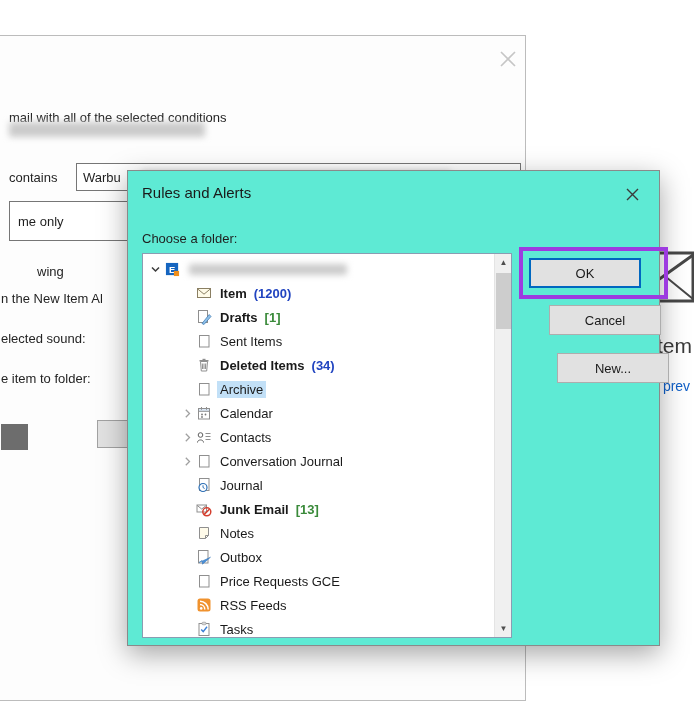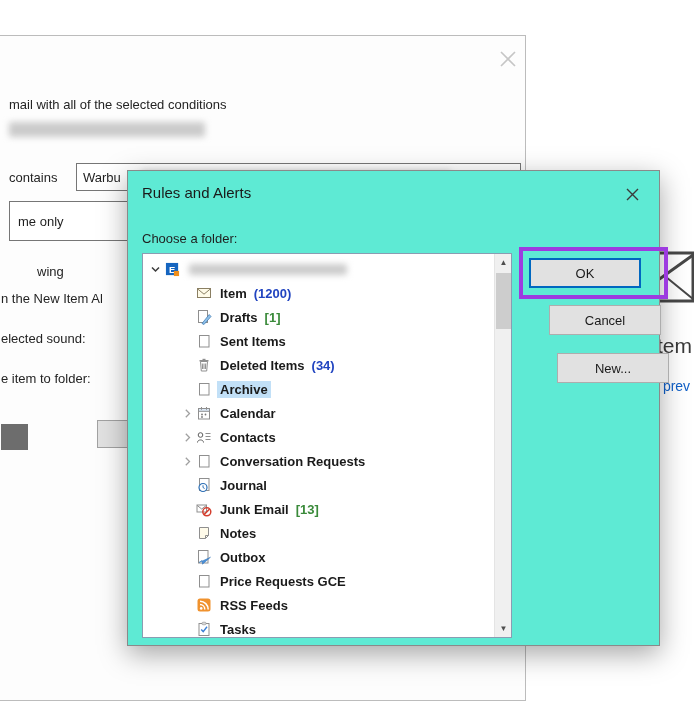--- a/index.html
+++ b/index.html
@@ -12,21 +12,21 @@
   .blur{background:#cbcbcb;filter:blur(3px);border-radius:2px;display:inline-block;}
 
   
   .bg-dialog{
     position:absolute;left:-30px;top:35px;width:556px;height:666px;
     background:#fdfdfd;border:1px solid #bcbcbc;z-index:1;box-sizing:border-box;
   }
   .bg-close{position:absolute;left:525px;top:11px;width:24px;height:24px;
     display:flex;align-items:center;justify-content:center;cursor:pointer;}
   .bg-text{position:absolute;font-size:13px;color:#242424;white-space:nowrap;}
-  .t1{left:38px;top:61px;}
+  .t1{left:38px;top:74px;}
   .strip1{position:absolute;left:38px;top:86px;width:196px;height:15px;}
   .t2{left:38px;top:134px;}
   .bg-input{
     position:absolute;left:105px;top:127px;width:445px;height:28px;box-sizing:border-box;
     border:1px solid #767676;background:#fff;font-family:"Liberation Sans",sans-serif;
     font-size:13px;padding:0 6px;color:#1f1f1f;
   }
   .input-smudge{position:absolute;left:170px;top:135px;width:310px;height:12px;}
   .bg-dropdown{
     position:absolute;left:38px;top:165px;width:122px;height:40px;box-sizing:border-box;
@@ -61,21 +61,21 @@
   .tree-box{
     position:absolute;left:14px;top:82px;width:370px;height:385px;box-sizing:border-box;
     border:1px solid #8a9cb2;background:#fff;overflow:hidden;
   }
   .tree-rows{position:absolute;left:0;top:3px;right:17px;bottom:0;overflow:hidden;}
   .tree-row{display:flex;align-items:center;height:24px;font-size:13px;color:#1a1a1a;cursor:default;white-space:nowrap;}
   .level-0{padding-left:4px;}
   .level-1{padding-left:36px;}
   .expander{width:16px;height:16px;flex:0 0 16px;display:flex;align-items:center;justify-content:center;}
   .tree-icon{width:18px;height:16px;flex:0 0 18px;display:flex;align-items:center;justify-content:center;margin-right:4px;}
-  .tree-label{padding:1px 3px;font-weight:bold;}
+  .tree-label{padding:1px 3px;}
   .tree-label.b{font-weight:bold;}
   .tree-label.sel{background:var(--selection,#c2e0f7);}
   .tree-suffix{margin-left:4px;}
   .tree-suffix.b{font-weight:bold;}
   .tree-suffix.unread{color:var(--unread,#2144c0);}
   .tree-suffix.total{color:var(--total,#3a8a3a);}
   .name-blur{width:158px;height:11px;margin-left:4px;}
 
   .scrollbar{position:absolute;right:0;top:0;bottom:0;width:17px;background:#f0f0f0;border-left:1px solid #e4e4e4;box-sizing:border-box;}
   .sb-btn{position:absolute;left:0;width:17px;height:17px;display:flex;align-items:center;justify-content:center;
@@ -248,21 +248,21 @@
           <span class="expander">
             <svg width="11" height="11" viewBox="0 0 11 11">
               <path d="M3.8 1.8 L7.5 5.5 L3.8 9.2" fill="none" stroke="#a0a0a0" stroke-width="1.3"></path>
             </svg>
           </span>
           <span class="tree-icon">
             <svg width="16" height="16" viewBox="0 0 16 16">
               <rect x="3.5" y="2.5" width="9.5" height="11.5" fill="#fff" stroke="#8f8f8f"></rect>
             </svg>
           </span>
-          <span class="tree-label">Conversation Requests</span>
+          <span class="tree-label">Conversation Journal</span>
         </div>
         <div class="tree-row level-1">
           <span class="expander"></span>
           <span class="tree-icon">
             <svg width="16" height="16" viewBox="0 0 16 16">
               <rect x="3.5" y="1.5" width="9.5" height="12" fill="#fff" stroke="#8f8f8f"></rect>
               <circle cx="7" cy="10.5" r="4" fill="#fff" stroke="#2d6fb5" stroke-width="1.2"></circle>
               <path d="M7 8.3 v2.2 l1.6 1" fill="none" stroke="#2d6fb5"></path>
             </svg>
           </span>

